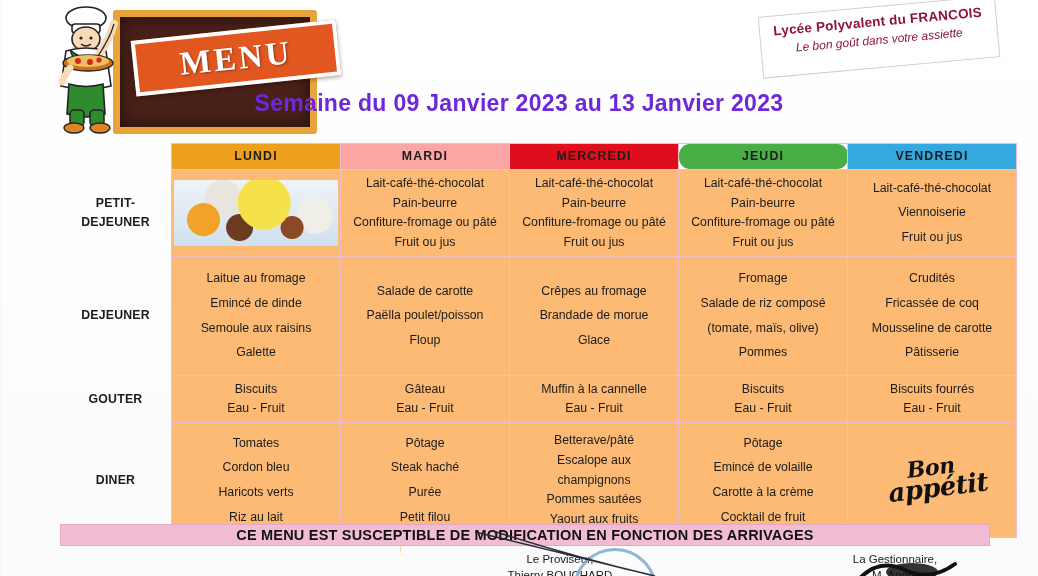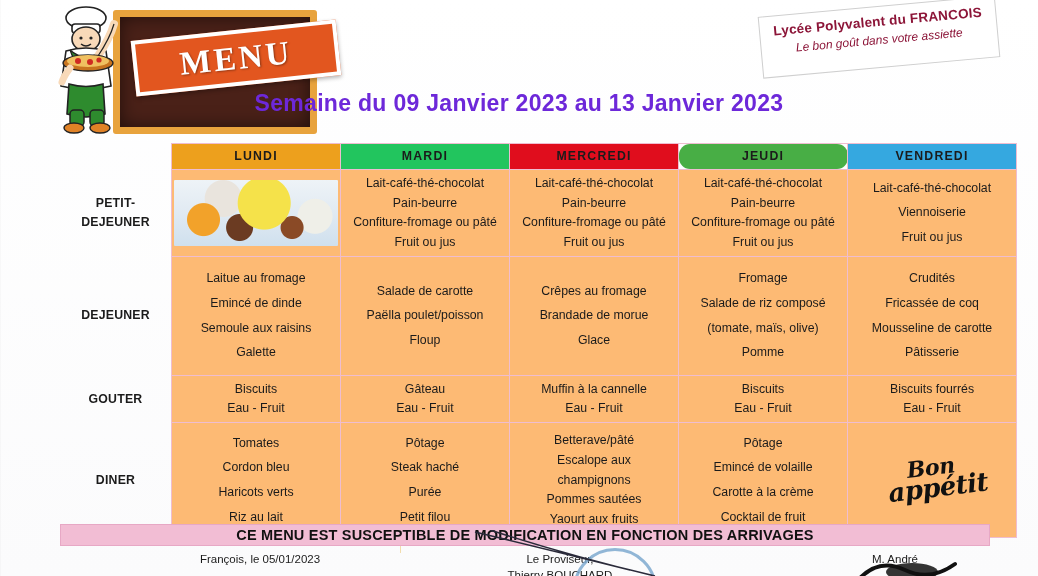--- a/index.html
+++ b/index.html
@@ -179,21 +179,21 @@
 
 <div class="week-title">Semaine du 09 Janvier 2023 au 13 Janvier 2023</div>
 
 <div class="vline" style="left:400px"></div>
 
 <table class="menu">
   <thead>
     <tr>
       <th class="rowlabel"></th>
       <th class="daycol h-lundi" style="background: rgb(237, 160, 29);">LUNDI</th>
-      <th class="daycol h-mardi" style="background: #22c55e;">MARDI</th>
+      <th class="daycol h-mardi" style="background: #fca5a5;">MARDI</th>
       <th class="daycol h-mercredi" style="background: rgb(224, 13, 29);">MERCREDI</th>
       <th class="daycol h-jeudi" style="background: rgb(72, 174, 69); border-radius: 11px;">JEUDI</th>
       <th class="daycol h-vendredi" style="background: rgb(53, 168, 224);">VENDREDI</th>
     </tr>
   </thead>
   <tbody>
     <tr class="r-breakfast">
       <td class="rowlabel">PETIT-DEJEUNER</td>
       <td class="photo-cell">
         <span class="bphoto"></span>
@@ -237,21 +237,21 @@
         </td>
       <td class="cell-lines spaced">
           <div>Crêpes au fromage</div>
           <div>Brandade de morue</div>
           <div>Glace</div>
         </td>
       <td class="cell-lines spaced">
           <div>Fromage</div>
           <div>Salade de riz composé</div>
           <div>(tomate, maïs, olive)</div>
-          <div>Pomme</div>
+          <div>Pommes</div>
         </td>
       <td class="cell-lines spaced">
           <div>Crudités</div>
           <div>Fricassée de coq</div>
           <div>Mousseline de carotte</div>
           <div>Pâtisserie</div>
         </td>
     </tr>
     <tr class="r-snack">
       <td class="rowlabel">GOUTER</td>
@@ -309,28 +309,26 @@
           <small>appétit</small>
         </span>
       </td>
     </tr>
   </tbody>
 </table>
 
 <div class="notice">CE MENU EST SUSCEPTIBLE DE MODIFICATION EN FONCTION DES ARRIVAGES</div>
 
 <div class="sign-row">
-  <div class="sign left">
-    <div>François, le  05/01/2023</div>
-  </div>
   <div class="sign mid">
     <div>Le Proviseur,</div>
     <div>Thierry BOUCHARD</div>
   </div>
   <div class="sign right">
+    <div>La Gestionnaire,</div>
     <div>M. André</div>
   </div>
 </div>
 
 <div class="stamp">
   
 </div>
 
 <svg class="scrawl" viewBox="0 0 260 50">
   <path d="M5 2 Q80 20 160 40 M20 0 Q100 26 185 46" stroke="#2a2a3a" stroke-width="1.6" fill="none"></path>

